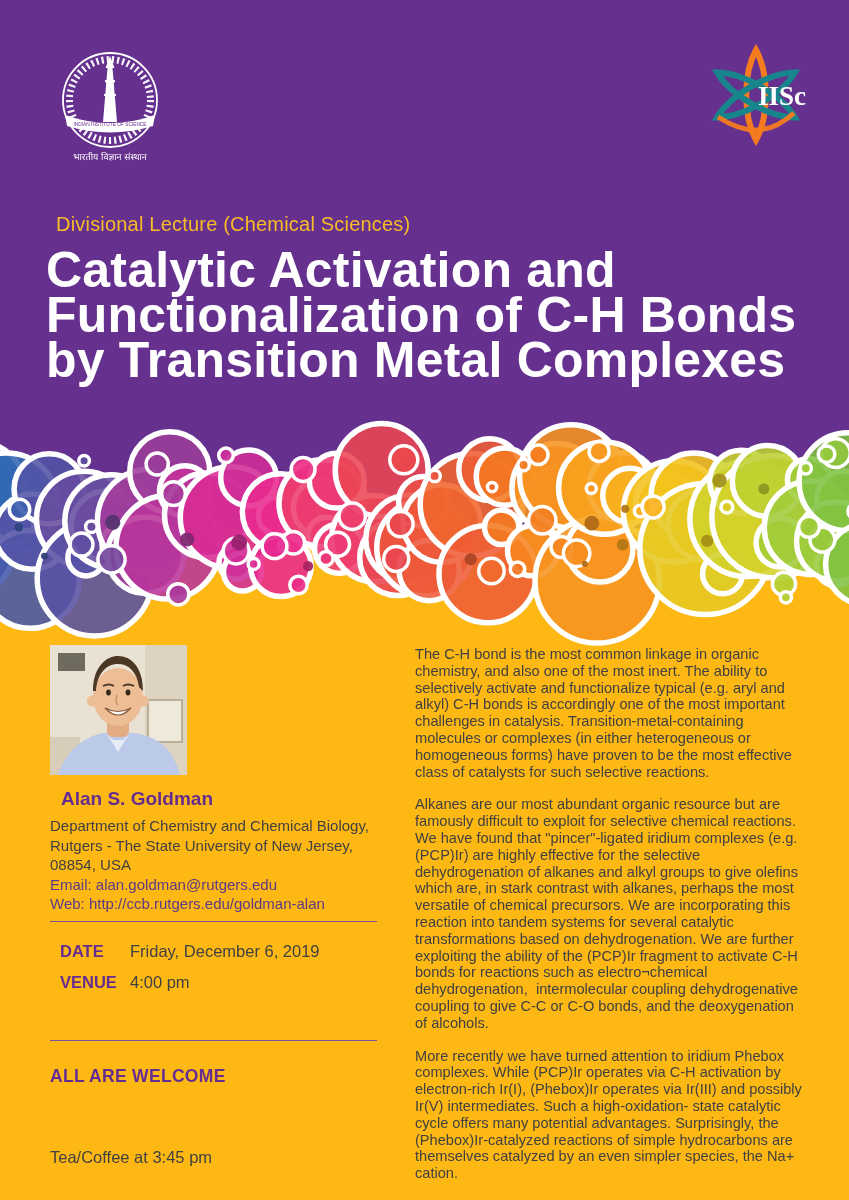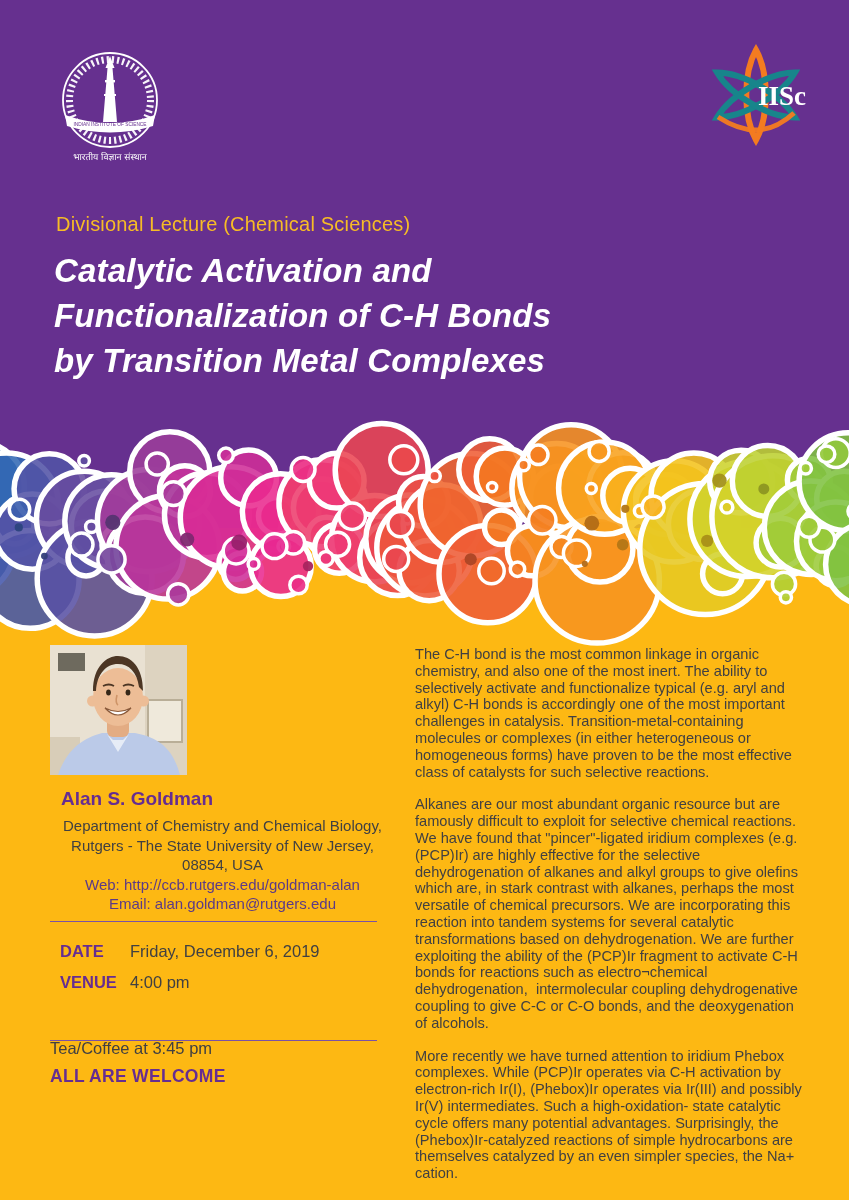--- a/index.html
+++ b/index.html
@@ -6,33 +6,33 @@
   .poster{
     position:relative; width:849px; height:1200px; overflow:hidden;
     background:var(--purple,#66308F);
     font-family:"Liberation Sans", sans-serif;
   }
   .bottom-yellow{position:absolute;left:0;top:528px;width:849px;height:672px;background:var(--yellow,#FDB813);}
   #bubbles{position:absolute;left:0;top:400px;width:849px;height:250px;}
   .emblem{position:absolute;left:50px;top:38px;width:120px;height:130px;}
   .starlogo{position:absolute;left:700px;top:42px;width:125px;height:110px;}
   .series{position:absolute;left:56px;top:213px;font-size:20px;letter-spacing:.2px;color:var(--gold,#F7BC25);}
-  .title{position:absolute;left:54px;top:248px;width:760px;color:#ffffff;font-size:33px;line-height:45px;font-weight:700;letter-spacing:.2px;font-style:italic;}
+  .title{position:absolute;left:46px;top:248px;width:760px;color:#ffffff;font-size:50px;line-height:45px;font-weight:700;letter-spacing:.2px;}
   .photo{position:absolute;left:50px;top:645px;width:137px;height:130px;}
   .speaker-name{position:absolute;left:50px;top:788px;font-size:19px;font-weight:700;color:var(--hpurple,#662D91);margin-left:11px;}
-  .affil{position:absolute;left:50px;top:816px;width:345px;font-size:15px;line-height:19.5px;color:var(--body,#414042);text-align:center;}
+  .affil{position:absolute;left:50px;top:816px;width:345px;font-size:15px;line-height:19.5px;color:var(--body,#414042);}
   .contact{color:var(--cpurple,#5C3A87);}
   .divider{position:absolute;left:50px;width:327px;height:1px;background:#7B52A4;}
   .div1{top:921px;} .div2{top:1040px;}
   .details{position:absolute;left:60px;top:936px;font-size:16.5px;line-height:31px;}
   .details .row{display:flex;}
   .details .lbl{width:70px;font-weight:700;color:var(--hpurple,#662D91);}
   .details .val{color:var(--body,#414042);text-align:right;}
   .welcome{position:absolute;left:50px;top:1066px;font-size:17.5px;font-weight:700;letter-spacing:.3px;color:var(--hpurple,#662D91);}
-  .tea{position:absolute;left:50px;top:1039px;font-size:16.5px;color:var(--body,#414042);text-align:right;}
+  .tea{position:absolute;left:50px;top:1148px;font-size:16.5px;color:var(--body,#414042);text-align:right;}
   .abstract{position:absolute;left:415px;top:637px;width:392px;font-size:14.6px;line-height:16.8px;color:var(--body,#414042);margin-top:9px;}
   .abstract p{margin:0 0 16px 0;white-space:pre-wrap;}
 </style>
 </head>
 <body>
 
 <div class="poster" style="--purple: #66308F; --yellow: #FDB813; --gold: #F7BC25; --hpurple: #662D91; --body: #414042; --cpurple: #5C3A87;">
 
   <div class="bottom-yellow"></div>
 
@@ -220,22 +220,22 @@
     <path d="M67,50 Q65,58 68,60" fill="none" stroke="#CE9468" stroke-width="1.6"></path>
     <path d="M55,63 Q68,77 81,63 Q68,70 55,63 Z" fill="#ffffff" stroke="#8A5A3B" stroke-width="1.2"></path>
   </svg>
 
   <div class="speaker-name">Alan S. Goldman</div>
 
   <div class="affil">
     <div>Department of Chemistry and Chemical Biology,</div>
     <div>Rutgers - The State University of New Jersey,</div>
     <div>08854, USA</div>
+    <div class="contact">Email: alan.goldman@rutgers.edu</div>
     <div class="contact">Web: http://ccb.rutgers.edu/goldman-alan</div>
-    <div class="contact">Email: alan.goldman@rutgers.edu</div>
   </div>
 
   <div class="divider div1"></div>
 
   <div class="details">
     <div class="row">
       <span class="lbl">DATE</span>
       <span class="val">Friday, December 6, 2019</span>
     </div>
     <div class="row">

